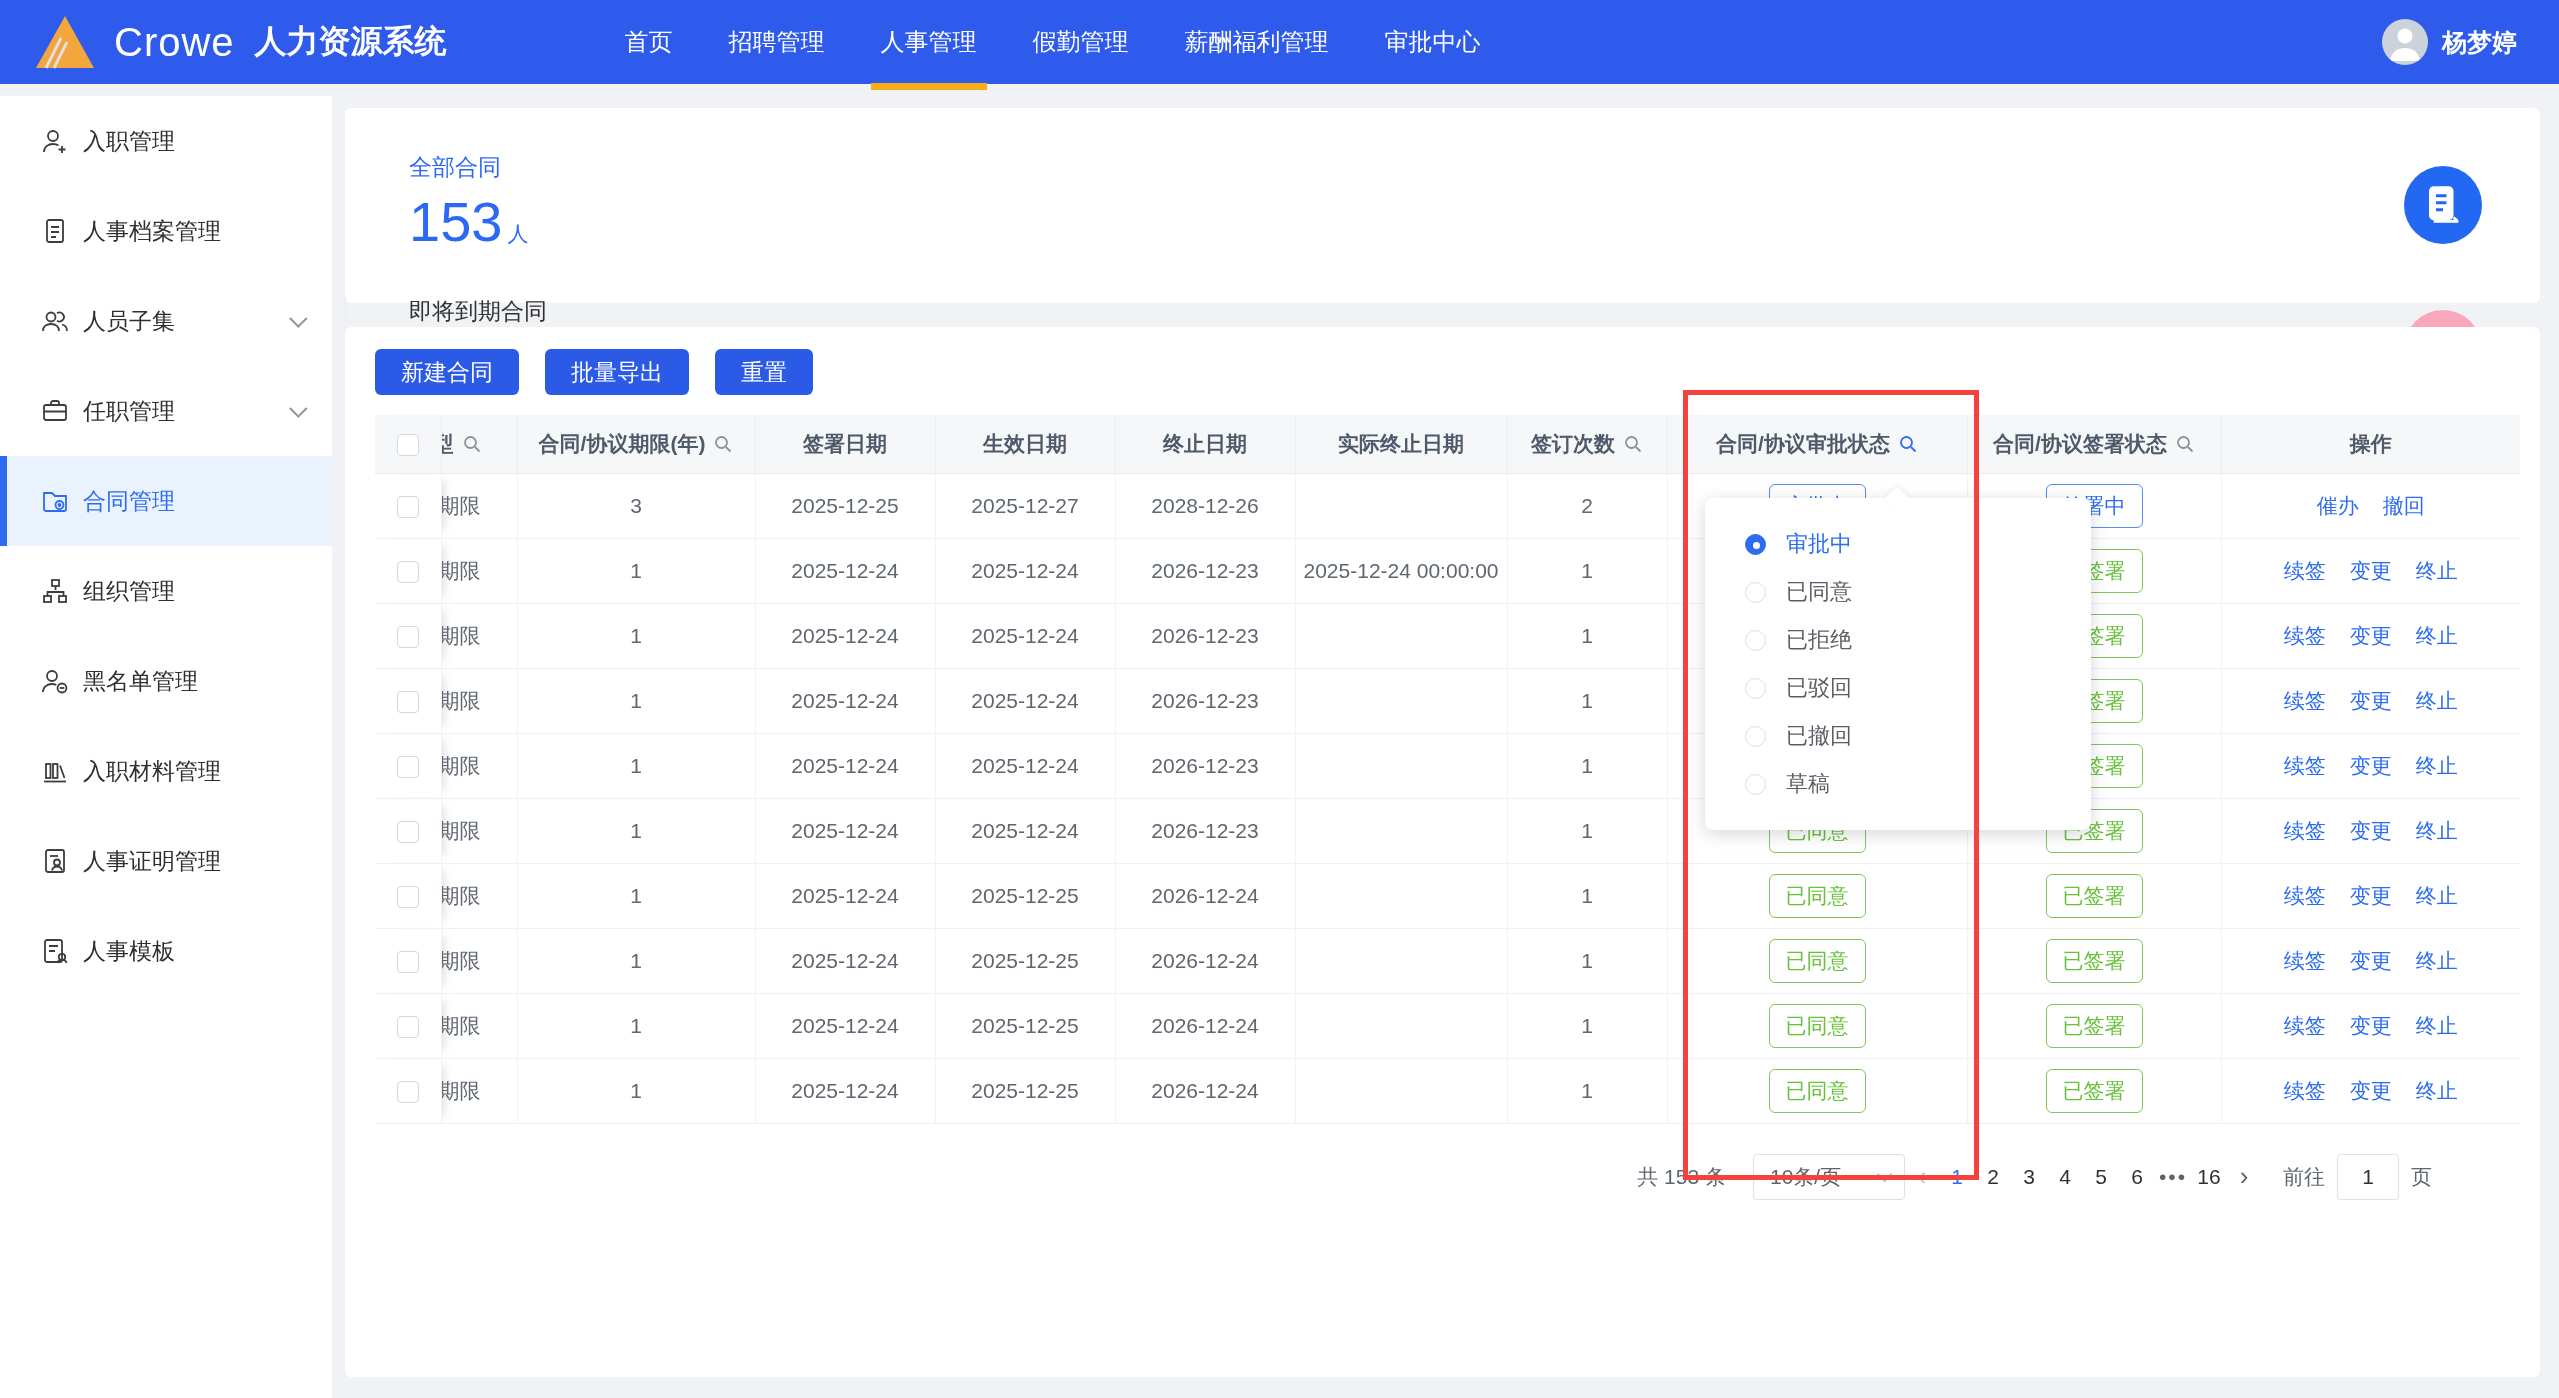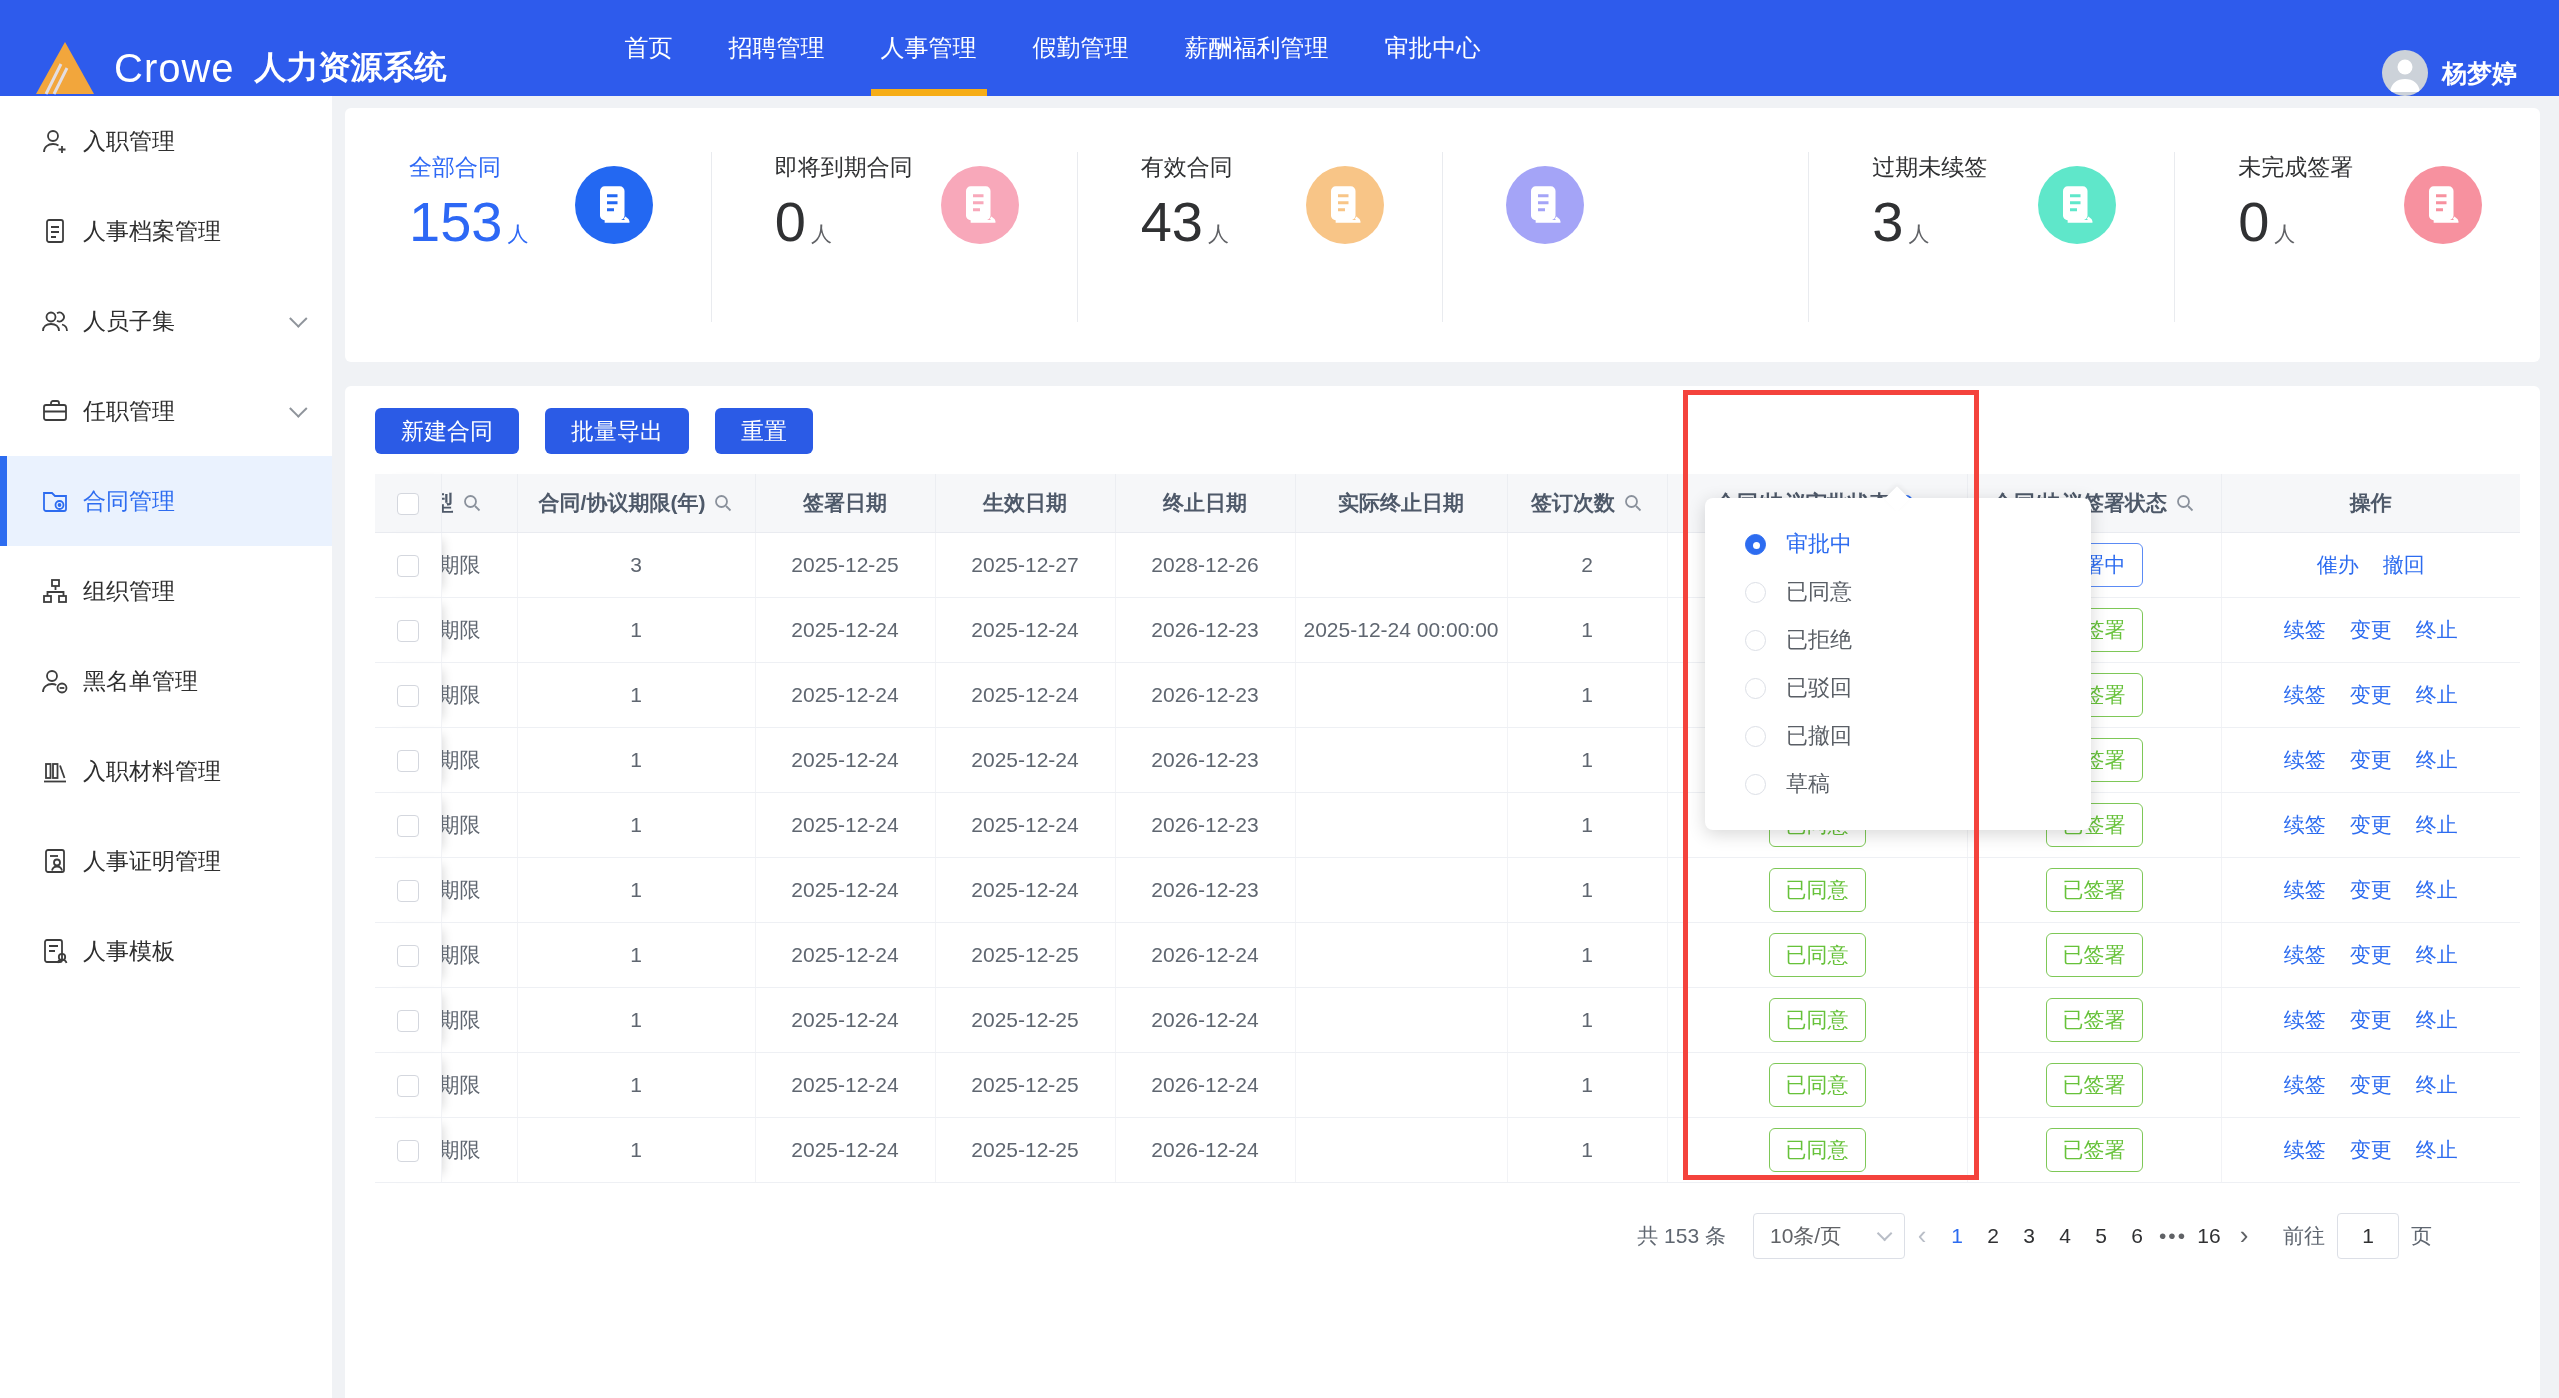--- a/index.html
+++ b/index.html
@@ -2,22 +2,22 @@
 <html><head>
 <meta charset="utf-8">
 <style>
   * { box-sizing: border-box; margin: 0; padding: 0; }
   html,body { width:2559px; height:1398px; }
   body {
     position:relative; overflow:hidden; background:#f0f2f5;
     font-family:"Liberation Sans","DejaVu Sans",sans-serif; color:#303133;
   }
   
-  .topbar { position:absolute; top:0; left:0; width:2559px; height:96px;
-    background:#2e5bec; display:flex; align-items:flex-end; z-index:10; }
+  .topbar { position:absolute; top:0; left:0; width:2559px; height:84px;
+    background:#2e5bec; display:flex; align-items:center; z-index:10; }
   .brand { display:flex; align-items:center; padding-left:34px; gap:18px; }
   .brand-name { color:#fff; font-size:40px; letter-spacing:1px; }
   .brand-system { color:#fff; font-size:32px; font-weight:bold; margin-left:2px; }
   .topnav { display:flex; margin-left:150px; height:96px; }
   .nav-item { position:relative; display:flex; align-items:center; padding:0 28px;
     color:#fff; font-size:24px; cursor:pointer; }
   .nav-item.active::after { content:""; position:absolute; left:18px; right:18px;
     bottom:0; height:7px; background:#f6ad17; }
   .userbox { margin-left:auto; display:flex; align-items:center; gap:14px; padding-right:42px; }
   .avatar { width:46px; height:46px; border-radius:50%; background:#ccd2d9;
@@ -31,21 +31,21 @@
   .side-item.active { background:#eaf2fe; color:#2d6cf0; }
   .side-item.active::before { content:""; position:absolute; left:0; top:0; bottom:0;
     width:7px; background:#2d6cf0; }
   .chev { position:absolute; right:30px; width:13px; height:13px;
     border-right:2.5px solid #8f949b; border-bottom:2.5px solid #8f949b;
     transform:rotate(45deg) translateY(-4px); }
   
   .main { position:absolute; top:96px; left:332px; right:0; bottom:0; padding:12px 19px 0 13px; }
   .card { background:#fff; border-radius:6px; }
   
-  .stats { height:254px; display:flex; }
+  .stats { height:195px; display:flex;flex-direction:column; }
   .stat { flex:1; position:relative; padding:44px 58px 0 64px; display:flex;
     justify-content:space-between; }
   .stat + .stat::before { content:""; position:absolute; left:0; top:44px; bottom:40px;
     width:1px; background:#e9ebef; }
   .stat-label { font-size:23px; color:#303133; margin-bottom:10px; }
   .stat-num { font-size:56px; font-weight:500; color:#303133; line-height:1.05; }
   .stat-unit { font-size:21px; font-weight:400; color:#606266; margin-left:5px; }
   .stat.accent .stat-label, .stat.accent .stat-num, .stat.accent .stat-unit { color:#2d68f5; }
   .stat-icon { width:78px; height:78px; border-radius:50%; margin-top:14px;
     display:flex; align-items:center; justify-content:center; flex:0 0 auto; }

